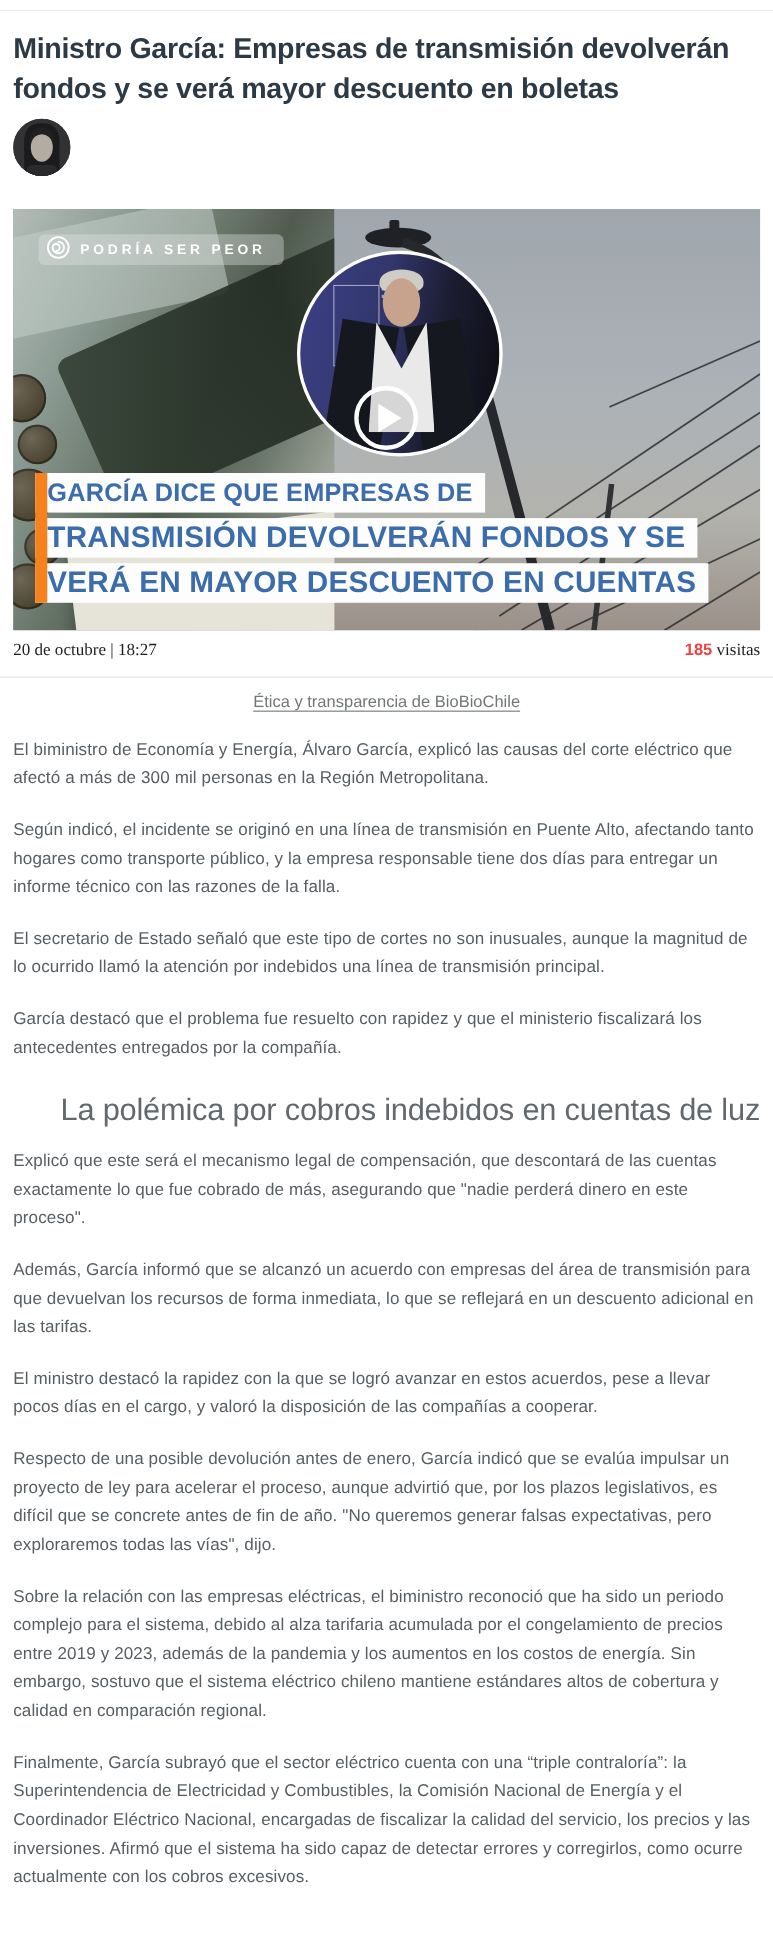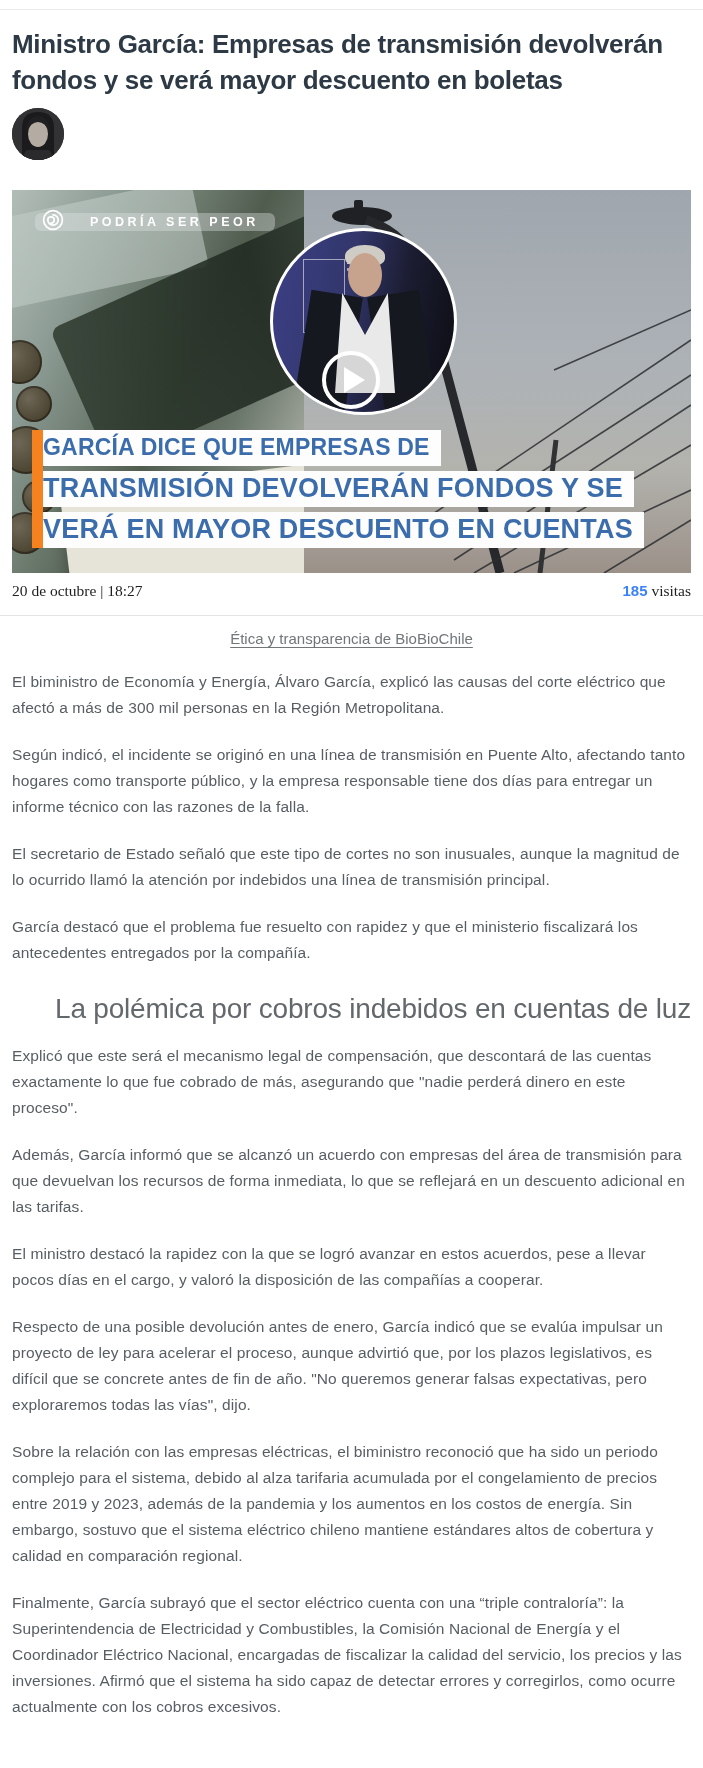--- a/index.html
+++ b/index.html
@@ -63,42 +63,42 @@
   
   .play{
     position:absolute;left:310px;top:161px;width:58px;height:58px;border-radius:50%;
     border:4px solid #ffffff;background:rgba(0,0,0,.08);box-sizing:border-box;
     display:flex;align-items:center;justify-content:center;cursor:pointer;padding:0;
   }
   .play-tri{width:0;height:0;border-top:13px solid transparent;border-bottom:13px solid transparent;border-left:21px solid #ffffff;margin-left:6px;}
 
   
   .badge{
-    position:absolute;left:23px;top:23px;height:18px;display:flex;align-items:center;gap:26px;
+    position:absolute;left:23px;top:23px;height:28px;display:flex;align-items:center;gap:9px;
     background:rgba(225,228,229,.38);border-radius:6px;padding:0 16px 0 7px;
   }
   .badge-text{color:#ffffff;font-size:12.5px;font-weight:700;letter-spacing:3.5px;}
 
   
   .caption{position:absolute;left:20px;bottom:25px;}
   .caption-bar{position:absolute;left:0;top:0;bottom:0;width:11px;background:#f5821f;}
   .caption-row{margin-bottom:5px;}
   .caption-row:last-child{margin-bottom:0;}
   .caption-line{
     display:inline-block;background:#fdfdfd;color:#3b6cab;font-weight:700;
     padding:5px 11px 6px;line-height:25px;letter-spacing:0.2px;
   }
   .cap-0{font-size:23px;}
   .cap-1{font-size:27px;}
   .cap-2{font-size:27px;}
 
   
   .meta{display:flex;justify-content:space-between;align-items:baseline;margin-top:9px;
     font-family:"Liberation Serif","DejaVu Serif",serif;font-size:15.5px;color:#1e1e1e;}
-  .views b{font-family:"Liberation Sans",sans-serif;font-weight:700;color:#3b82f6;font-size:15px;}
+  .views b{font-family:"Liberation Sans",sans-serif;font-weight:700;color:#ef4444;font-size:15px;}
 
   .divider{height:0;border-bottom:1px solid #e4e4e4;margin-top:15px;}
 
   .ethics{display:block;text-align:center;margin-top:14px;font-size:15px;color:#717678;
     text-underline-offset:3px;}
 
   
   .article{margin-top:22px;}
   .article p{margin:0 0 21px;font-size:15.5px;line-height:26px;color:#575e63;letter-spacing:0.1px;}
   h2.section-heading{margin:25px 0 17px;font-size:28px;line-height:35px;font-weight:400;color:#63686c;letter-spacing:-0.2px;text-align:right;}

